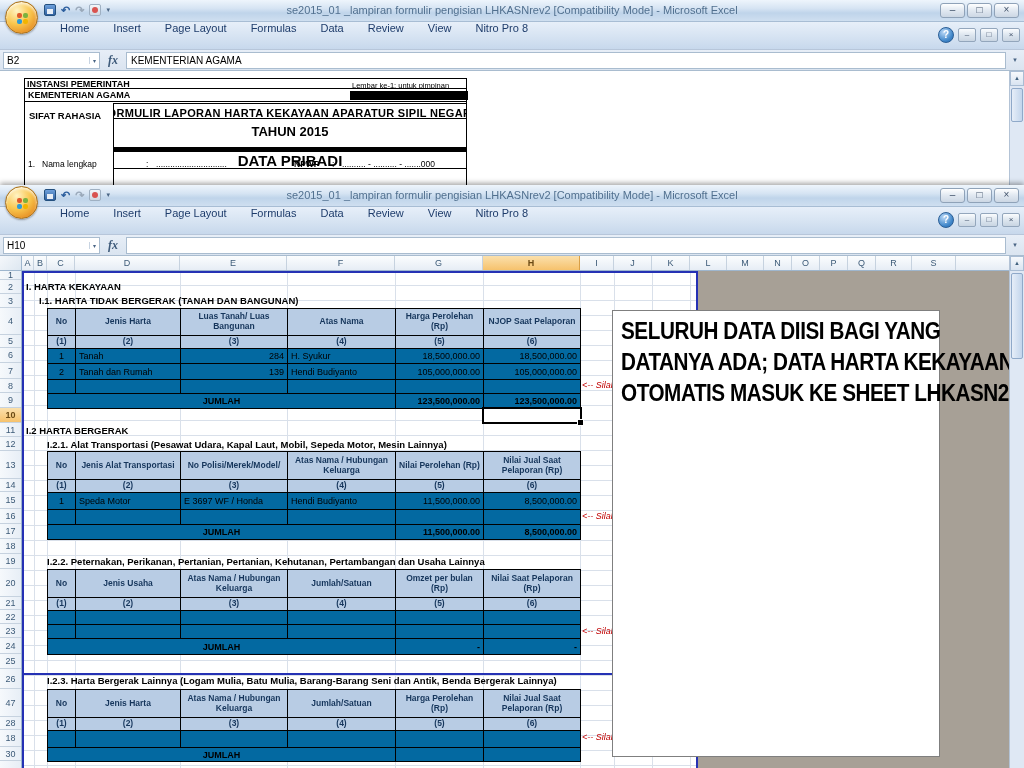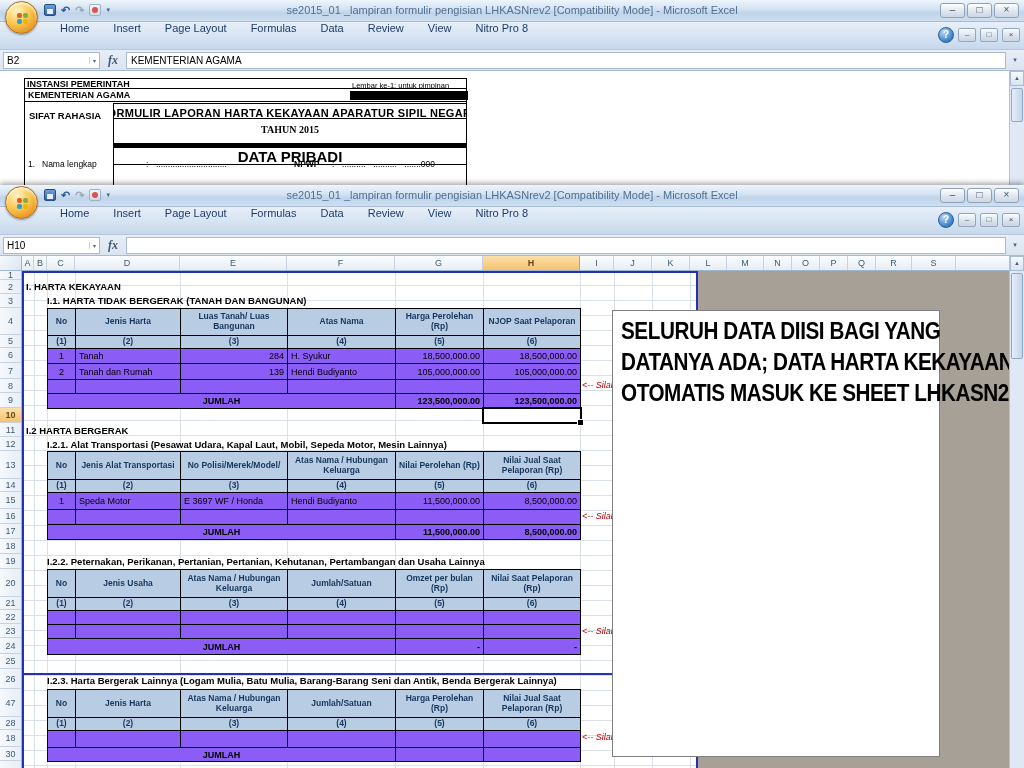--- a/index.html
+++ b/index.html
@@ -64,21 +64,21 @@
 
 .hgrid{position:absolute;left:22px;width:676px;top:0;bottom:0;background:repeating-linear-gradient(to bottom,transparent 0 14px,#d9e0ea 14px 15px);z-index:0;}
 .vgl{position:absolute;top:0;bottom:0;width:1px;background:#d9e0ea;z-index:1;}
 .grayzone{position:absolute;left:698px;right:0;top:0;bottom:0;background:#a7a096;z-index:3;}
 .pbv{position:absolute;width:2px;top:0;bottom:0;background:#2531b4;z-index:4;}
 .pbh{position:absolute;left:22px;width:676px;height:2px;background:#2531b4;z-index:4;}
 .watermark{position:absolute;left:226px;top:146px;font-size:45px;color:rgba(95,95,95,.42);z-index:8;letter-spacing:2px;}
 
 
 .sect{position:absolute;font-size:9.5px;font-weight:bold;white-space:nowrap;z-index:5;color:#000;}
-.xt{position:absolute;border-collapse:collapse;table-layout:fixed;z-index:5;background:#8b5cf6;}
+.xt{position:absolute;border-collapse:collapse;table-layout:fixed;z-index:5;background:#0369a1;}
 .xt th,.xt td{border:1px solid #000;font-size:9px;padding:0 3px;overflow:hidden;vertical-align:middle;}
 .xt th{background:#b8cce4;color:#16365c;font-weight:bold;text-align:center;font-size:8.5px;line-height:1.15;padding:0 1px;}
 .td-c{text-align:center;}
 .td-r{text-align:right;}
 .jl{font-weight:bold;text-align:center;}
 .tot{font-weight:bold;text-align:right;}
 .selcell{position:absolute;left:482px;top:136px;width:100px;height:17px;border:2px solid #000;background:#fff;z-index:7;}
 .selcell::after{content:"";position:absolute;right:-4px;bottom:-4px;width:5px;height:5px;background:#000;border:1px solid #fff;}
 .ann{position:absolute;left:582px;width:30px;color:#c00000;font-size:9px;font-style:italic;white-space:nowrap;overflow:hidden;z-index:6;}
 .notebox{position:absolute;left:612px;top:39px;width:328px;height:447px;background:#fff;border:1px solid #7f7f7f;z-index:30;padding:5px 8px;}
@@ -88,21 +88,21 @@
 .fline{position:absolute;background:#000;}
 .f-instansi{position:absolute;left:27px;top:8px;font-size:9px;font-weight:bold;text-decoration:underline;}
 .f-lembar{position:absolute;left:352px;top:10px;font-size:7.5px;color:#000;}
 .f-box1{position:absolute;left:24px;top:17px;width:443px;height:14px;border:1px solid #000;display:flex;align-items:center;background:#fff;}
 .f-box1 .val{font-size:9px;font-weight:bold;padding-left:3px;}
 .f-blackbar{position:absolute;left:325px;top:2px;width:118px;height:9px;background:#000;}
 .f-sifat{position:absolute;left:29px;top:39px;font-size:9.5px;font-weight:bold;}
 .f-main{position:absolute;left:113px;top:32px;width:354px;bottom:0;border:1px solid #000;border-bottom:none;background:#fff;}
 .f-title{height:15px;margin-top:3px;display:flex;justify-content:center;overflow:hidden;}
 .f-title span{white-space:nowrap;font-size:11px;font-weight:bold;text-decoration:underline;letter-spacing:.3px;}
-.f-tahun{text-align:center;font-size:10px;font-weight:bold;margin-top:2px;font-family:Liberation Serif, serif;}
+.f-tahun{text-align:center;font-size:13px;font-weight:bold;margin-top:2px;}
 .f-sep{height:5px;background:#000;margin-top:8px;}
 .f-dp{height:17px;border-bottom:1px solid #000;text-align:center;font-size:15px;font-weight:bold;line-height:17px;}
 .f-fieldrow{position:absolute;left:28px;top:88px;right:30px;display:flex;font-size:8.5px;align-items:center;}
 .f-fieldrow .w-no{width:14px;}
 .f-fieldrow .w-label{width:104px;}
 .f-fieldrow .w-colon{width:10px;}
 .f-fieldrow .w-dots{width:138px;overflow:hidden;white-space:nowrap;}
 .f-fieldrow .w-npwp{width:38px;font-weight:bold;}
 .f-fieldrow .w-colon2{width:10px;}
 .f-fieldrow .w-val{flex:1;overflow:hidden;white-space:nowrap;}
@@ -300,21 +300,21 @@
       <div class="rowh" style="height:16px">24</div>
       <div class="rowh" style="height:15px">25</div>
       <div class="rowh" style="height:20px">26</div>
       <div class="rowh" style="height:28px">47</div>
       <div class="rowh" style="height:13px">28</div>
       <div class="rowh" style="height:17px">18</div>
       <div class="rowh" style="height:14px">30</div>
     </div>
 
     <div class="sect" style="left:26px;top:10px">I. HARTA KEKAYAAN</div>
-    <div class="sect" style="left:47px;top:24px">I.1.  HARTA TIDAK BERGERAK (TANAH DAN BANGUNAN)</div>
+    <div class="sect" style="left:39px;top:24px">I.1.  HARTA TIDAK BERGERAK (TANAH DAN BANGUNAN)</div>
 
     <table class="xt" style="left:47px;top:37px">
       <colgroup>
           <col style="width:28px">
           <col style="width:105px">
           <col style="width:107px">
           <col style="width:108px">
           <col style="width:88px">
           <col style="width:97px">
         </colgroup>

